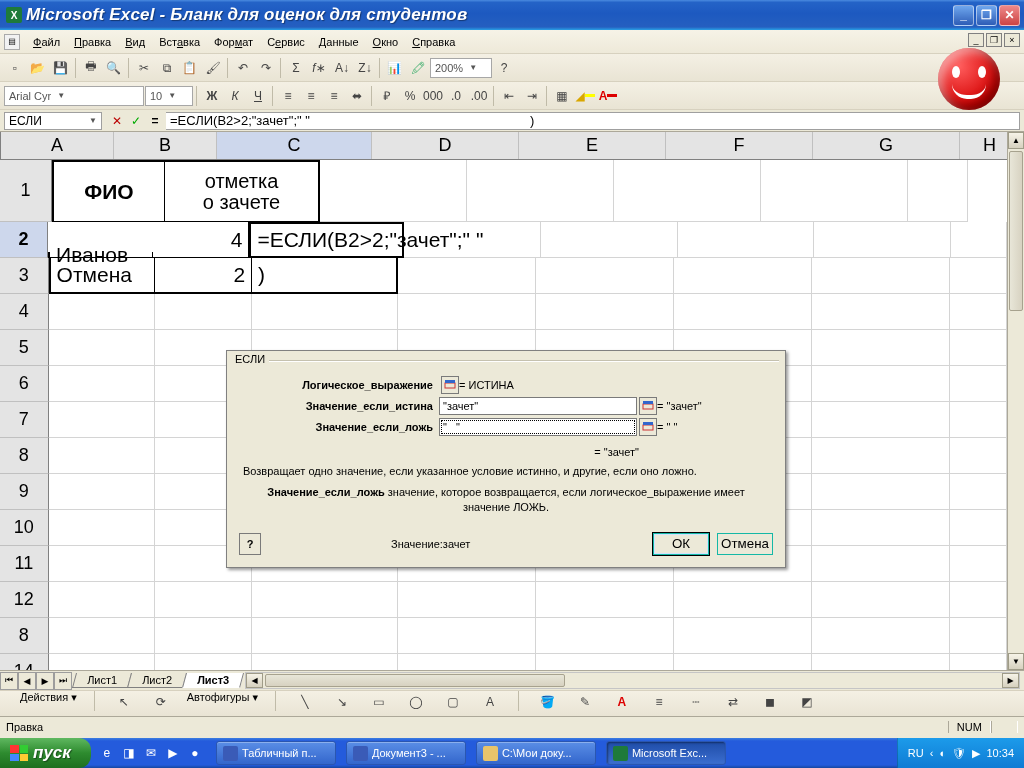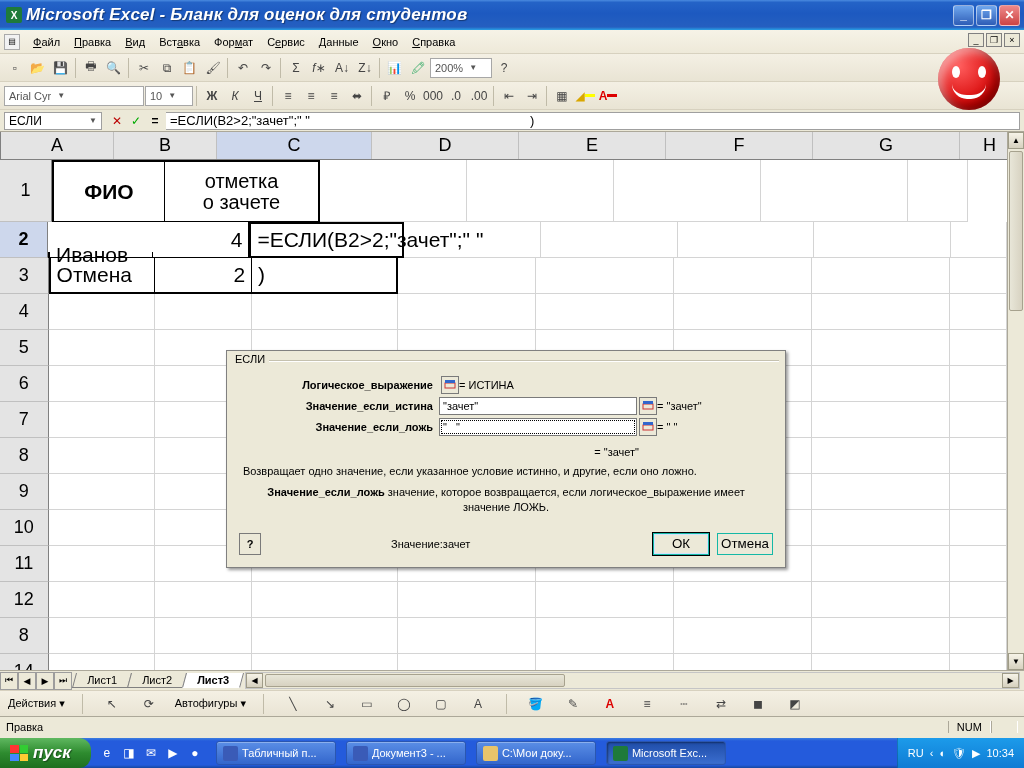--- a/index.html
+++ b/index.html
@@ -68,21 +68,21 @@
 .tab-nav-btn{width:18px;height:18px;border:1px solid #9d9d9d;background:#ece9d8;display:flex;align-items:center;justify-content:center;font-size:9px;}
 .sheet-tabs{display:flex;align-items:flex-end;margin-left:2px;}
 .sheet-tab{padding:1px 12px;border:1px solid #808080;border-top:none;background:#ece9d8;font-size:11px;margin-right:-1px;transform:skewX(-15deg);}
 .sheet-tab span{display:inline-block;transform:skewX(15deg);}
 .sheet-tab.active{background:#fff;font-weight:bold;border-bottom:1px solid #fff;}
 .hsb{flex:1;margin:0 4px;height:17px;background:#ece9d8;position:relative;border:1px solid #c5c5c5;display:flex;}
 .hsb .arr{width:17px;background:linear-gradient(180deg,#f6f3e7,#d6d1bf);border:1px solid #9f9c88;display:flex;align-items:center;justify-content:center;font-size:8px;}
 .hsb .thumb{position:absolute;left:19px;top:1px;bottom:1px;width:300px;background:linear-gradient(180deg,#e8e6d8,#d7d2c1);border:1px solid #a7a28e;border-radius:2px;}
 
 
-.draw-tb{height:26px;background:linear-gradient(180deg,#f4f0e4,#e9e4d4);border-top:1px solid #d7d1bf;display:flex;align-items:center;padding:0 8px;gap:15px;font-size:11px;}
+.draw-tb{height:26px;background:linear-gradient(180deg,#f4f0e4,#e9e4d4);border-top:1px solid #d7d1bf;display:flex;align-items:flex-start;padding:0 20px;gap:15px;font-size:11px;}
 
 
 .statusbar{height:20px;background:#ece9d8;border-top:1px solid #aca899;display:flex;align-items:center;padding:0 6px;font-size:11px;}
 .statusbar .cell-ind{padding:0 8px;border-left:1px solid #aca899;border-right:1px solid #fff;}
 
 
 .taskbar{position:absolute;left:0;right:0;bottom:0;height:30px;background:linear-gradient(180deg,#3b7de0 0%,#245bdc 10%,#245bdc 90%,#1646a0);display:flex;align-items:center;color:#fff;}
 .start{height:30px;padding:0 20px 0 10px;background:linear-gradient(180deg,#5fb860,#2e8b2f 50%,#1d6f1f);border-radius:0 12px 12px 0;display:flex;align-items:center;font-style:italic;font-weight:bold;font-size:17px;font-family:"Franklin Gothic Medium",Tahoma;text-shadow:1px 1px 1px rgba(0,0,0,.4);}
 .start-flag{width:18px;height:16px;margin-right:5px;display:grid;grid-template:1fr 1fr/1fr 1fr;gap:1px;}
 .start-flag span:nth-child(1){background:#f33;} .start-flag span:nth-child(2){background:#3c3;} .start-flag span:nth-child(3){background:#48f;} .start-flag span:nth-child(4){background:#fc3;}

